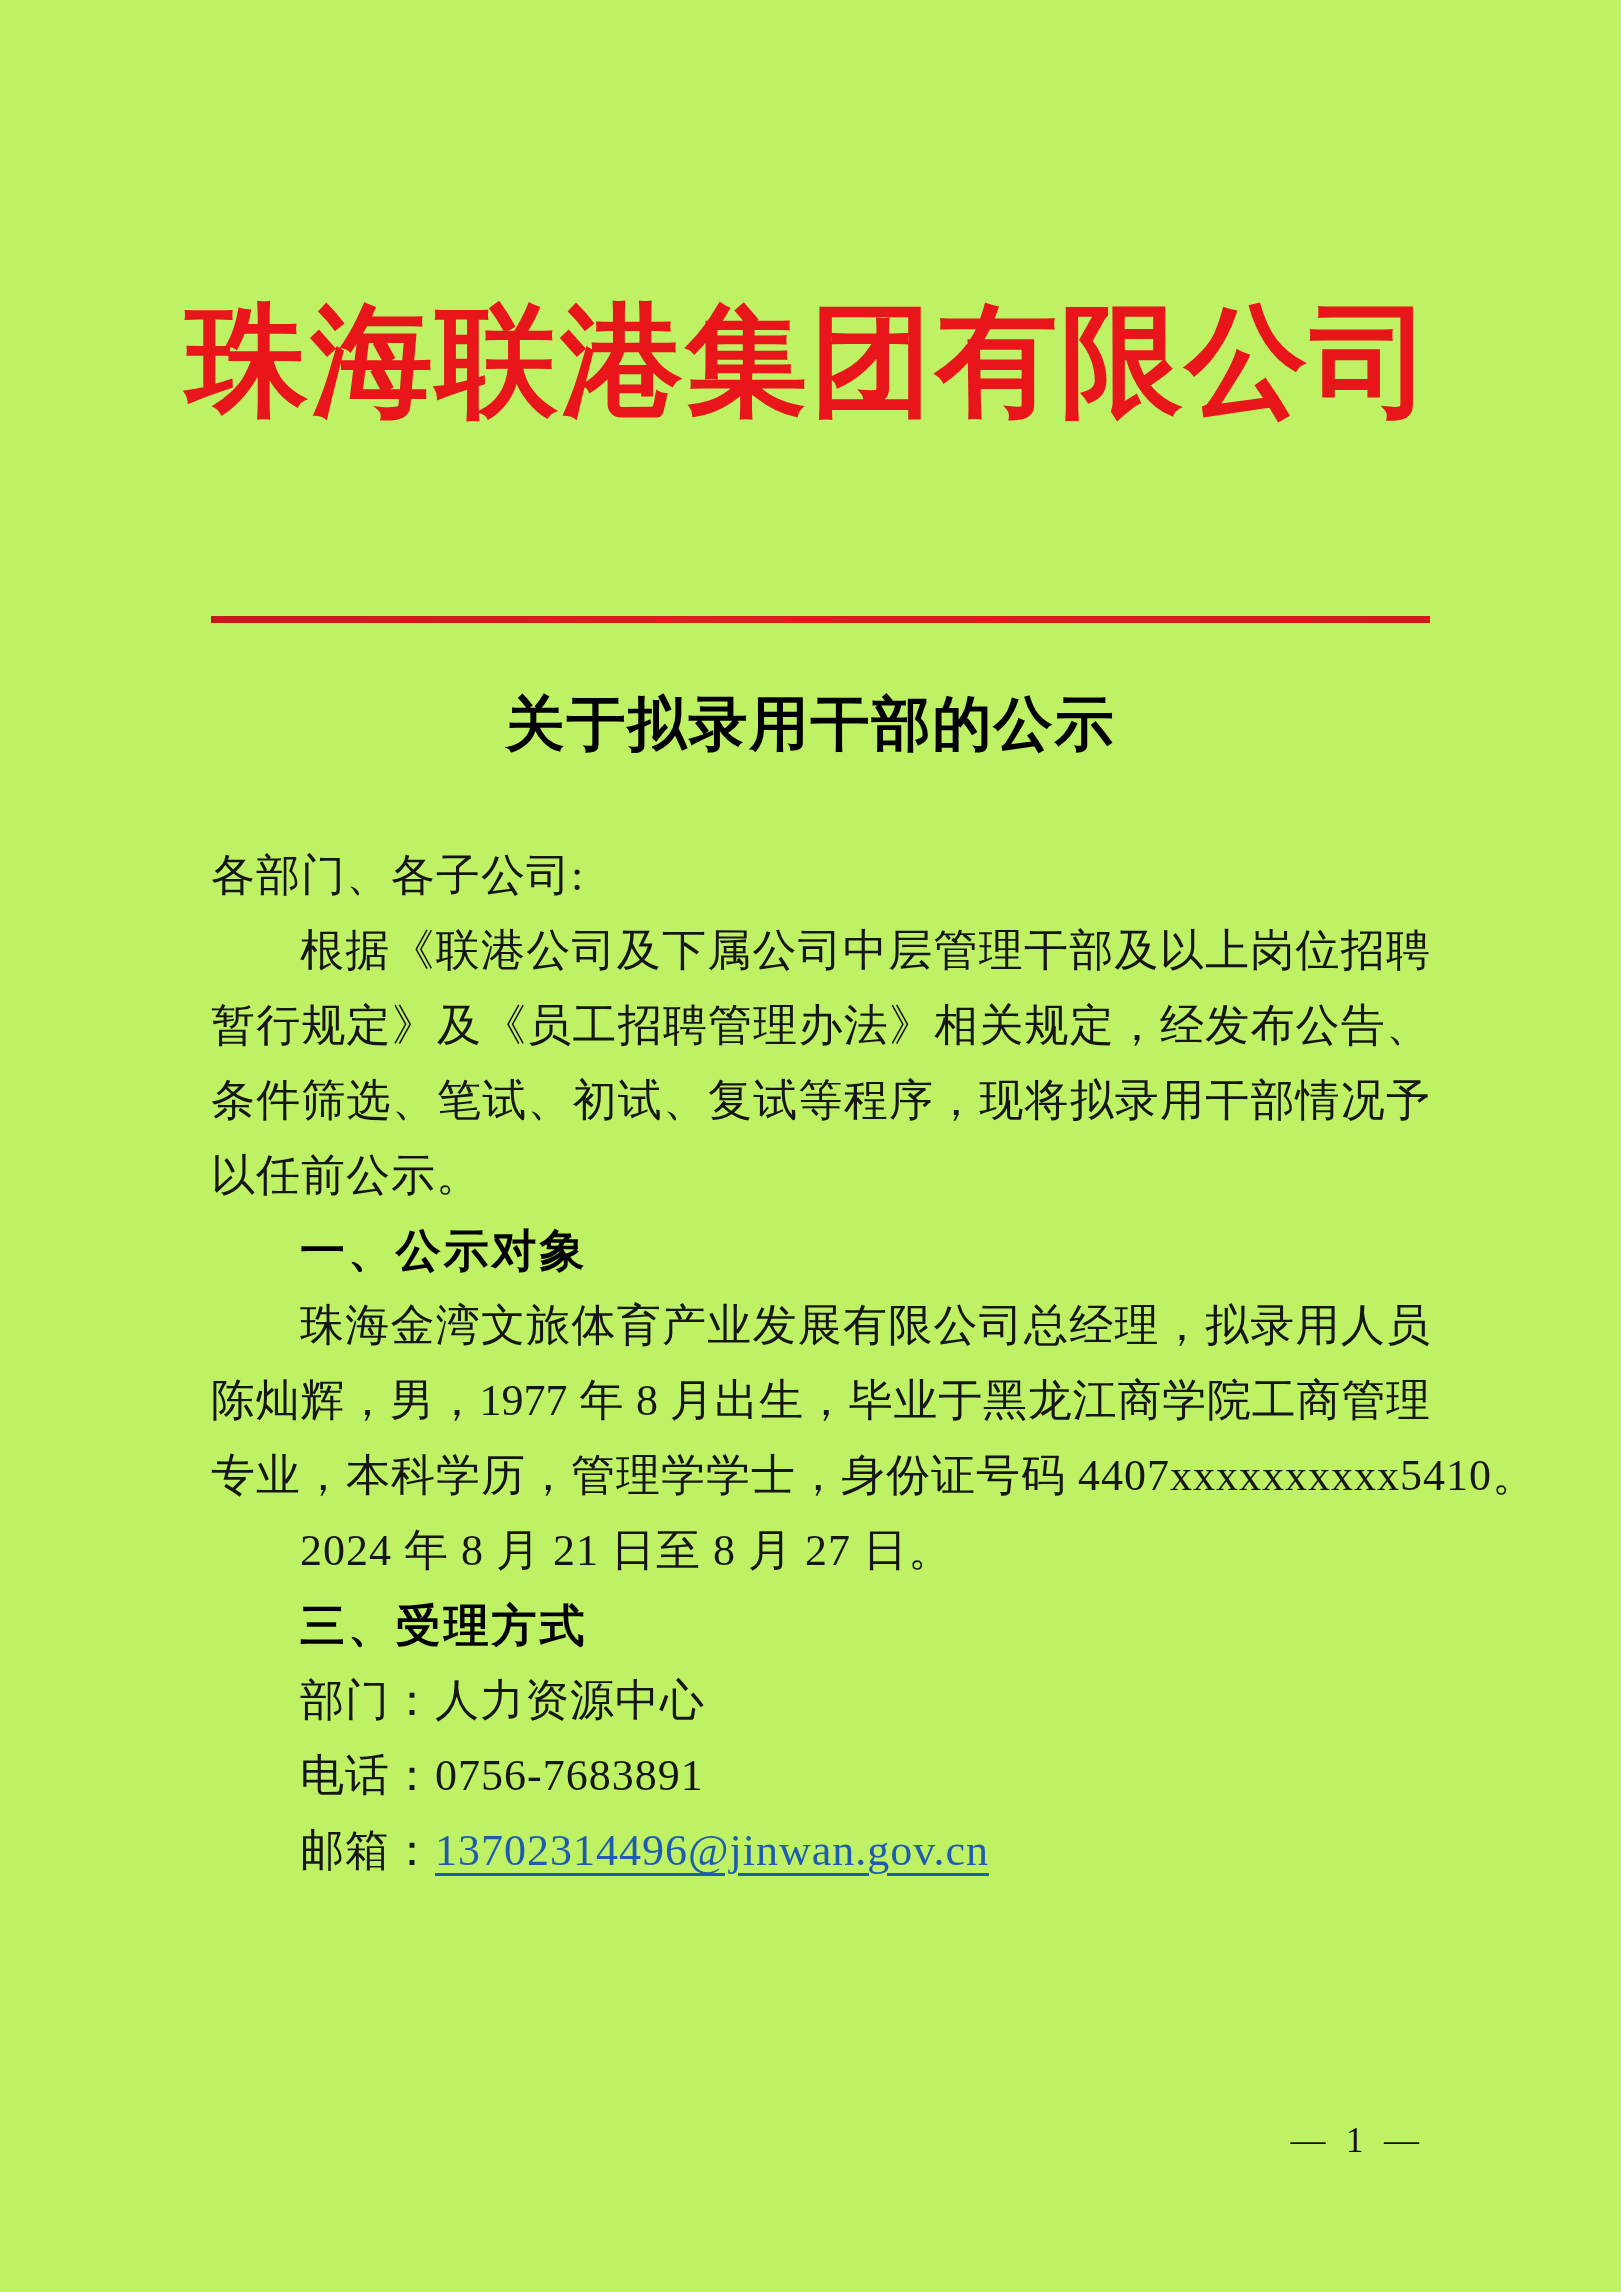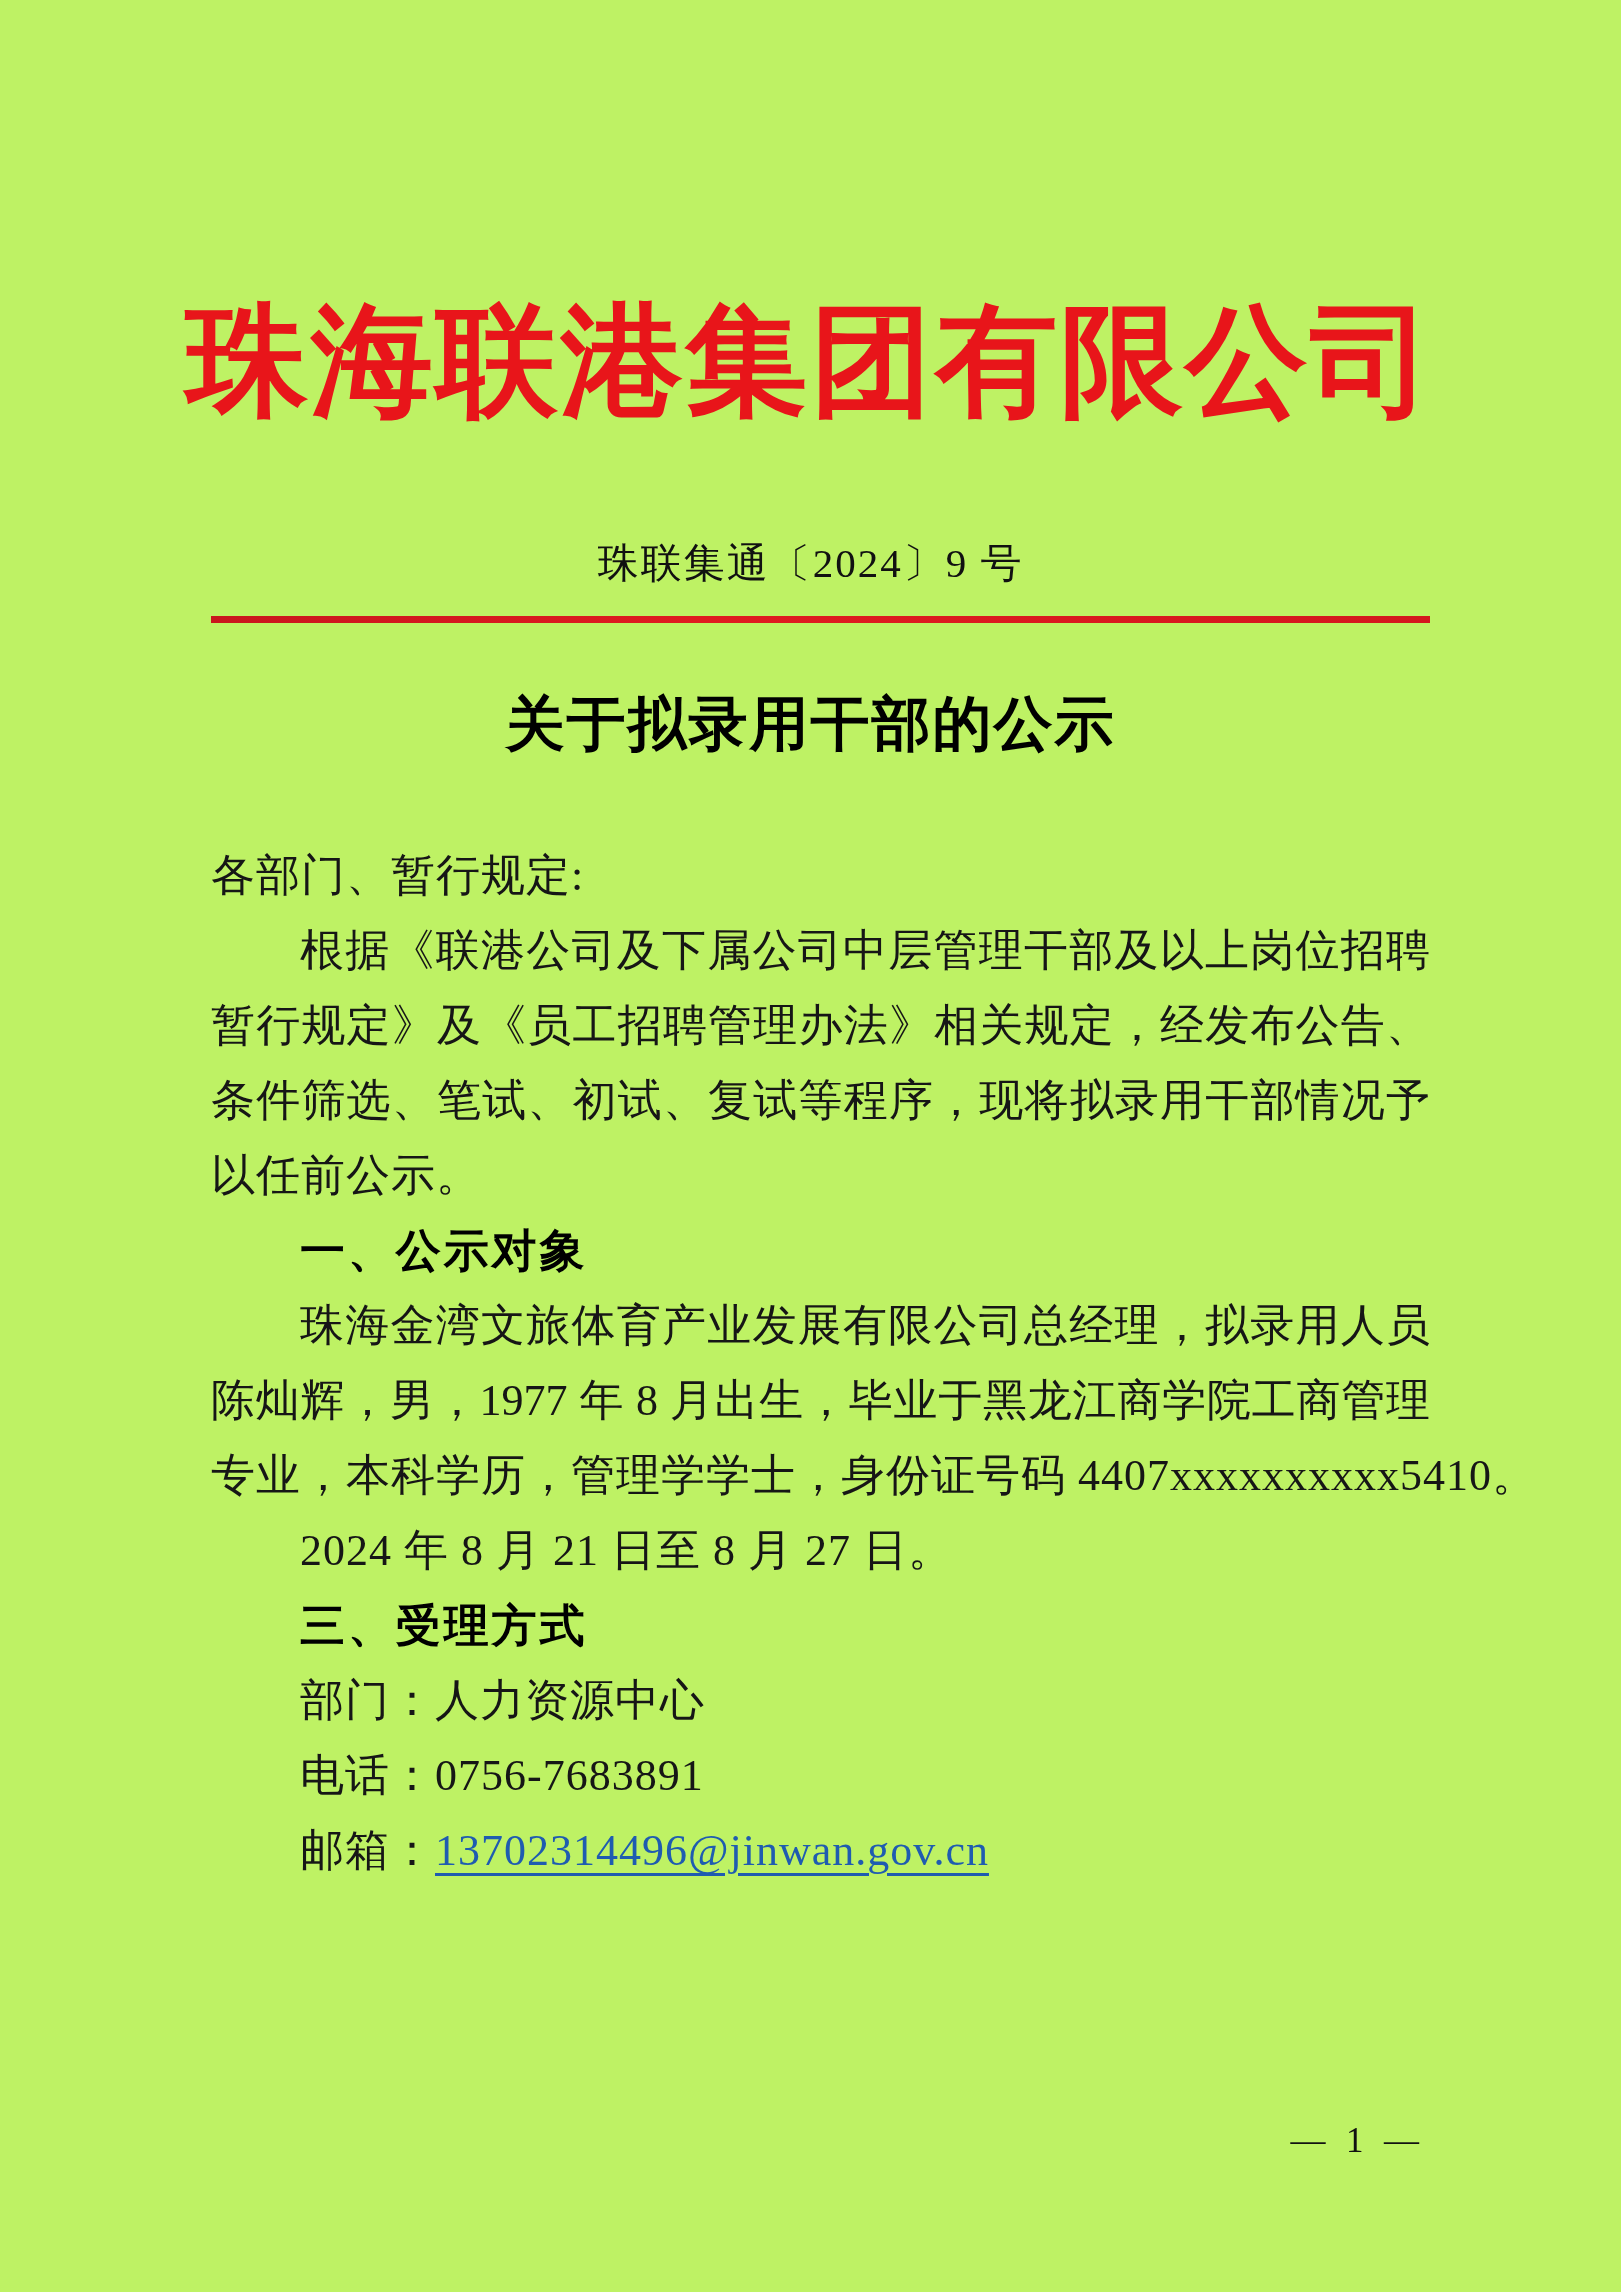--- a/index.html
+++ b/index.html
@@ -114,28 +114,27 @@
     white-space: nowrap;
   }
 </style>
 </head>
 <body>
 
 <div class="page">
 
   <div class="letterhead">珠海联港集团有限公司</div>
 
-  <div class="doc-number">珠联集通〔2024〕9 号</div>
 
   <div class="red-rule"></div>
 
   <div class="doc-title">关于拟录用干部的公示</div>
 
   <div class="body-text">
-    <div class="line">各部门、暂行规定:</div>
+    <div class="line">各部门、各子公司:</div>
     <div class="line indent jl">根据《联港公司及下属公司中层管理干部及以上岗位招聘</div>
     <div class="line jl">暂行规定》及《员工招聘管理办法》相关规定，经发布公告、</div>
     <div class="line jl">条件筛选、笔试、初试、复试等程序，现将拟录用干部情况予</div>
     <div class="line">以任前公示。</div>
     <div class="line heading indent">一、公示对象</div>
     <div class="line indent jl">珠海金湾文旅体育产业发展有限公司总经理，拟录用人员</div>
     <div class="line jl">陈灿辉，男，1977 年 8 月出生，毕业于黑龙江商学院工商管理</div>
     <div class="line">专业，本科学历，管理学学士，身份证号码 4407xxxxxxxxxx5410。</div>
     <div class="line indent">2024 年 8 月 21 日至 8 月 27 日。</div>
     <div class="line heading indent">三、受理方式</div>

